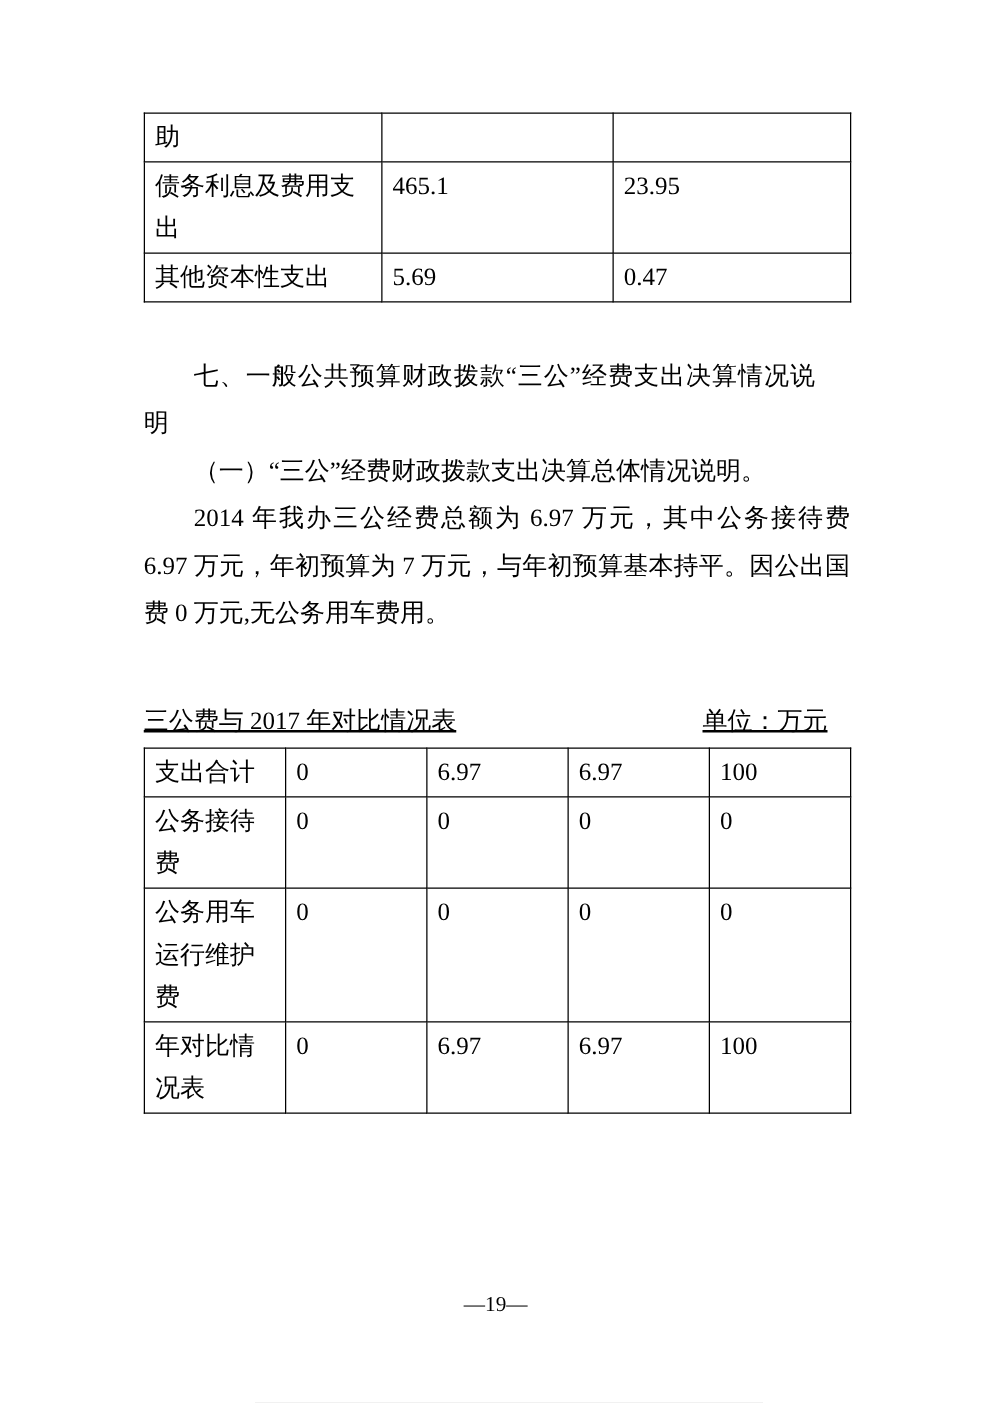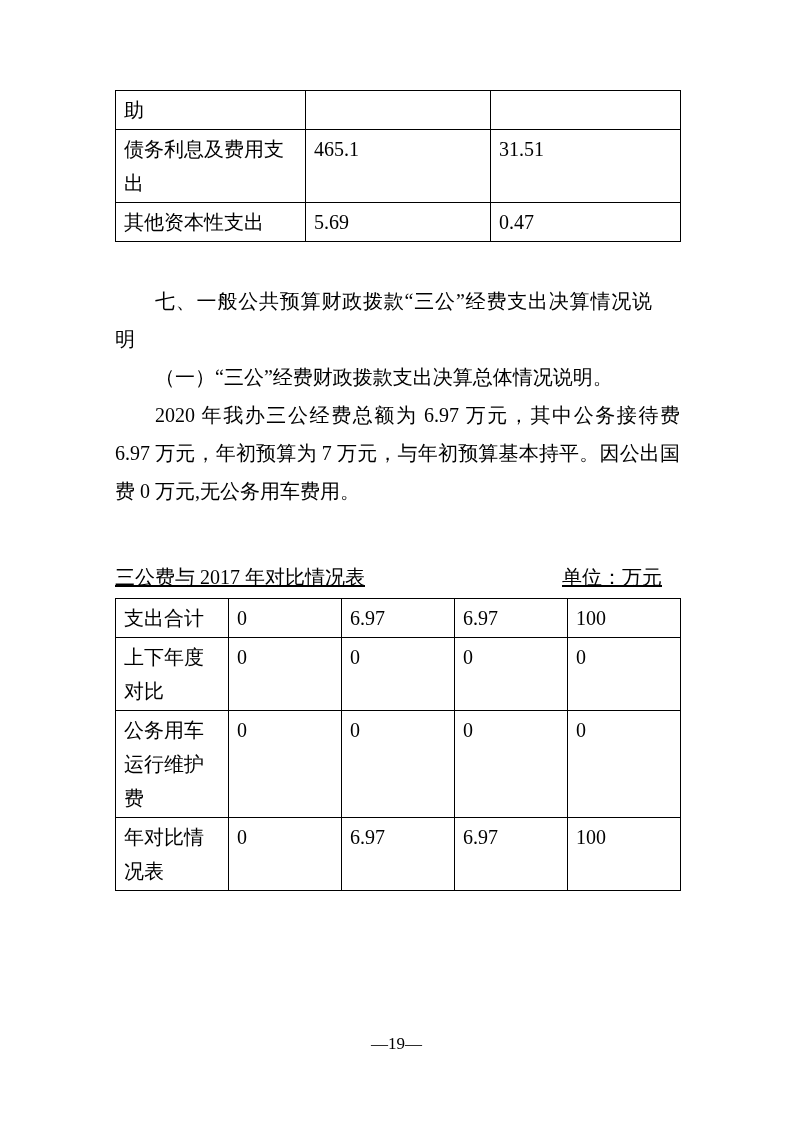--- a/index.html
+++ b/index.html
@@ -77,34 +77,34 @@
       </colgroup>
     <tbody>
       <tr>
         <td>助</td>
         <td></td>
         <td></td>
       </tr>
       <tr>
         <td>债务利息及费用支出</td>
         <td>465.1</td>
-        <td>31.51</td>
+        <td>23.95</td>
       </tr>
       <tr>
         <td>其他资本性支出</td>
         <td>5.69</td>
         <td>0.47</td>
       </tr>
     </tbody>
   </table>
 
   <div class="bodytext">
     <p class="heading">七、一般公共预算财政拨款“三公”经费支出决算情况说明</p>
     <p>（一）“三公”经费财政拨款支出决算总体情况说明。</p>
-    <p>2020 年我办三公经费总额为 6.97 万元，其中公务接待费 6.97 万元，年初预算为 7 万元，与年初预算基本持平。因公出国费 0 万元,无公务用车费用。</p>
+    <p>2014 年我办三公经费总额为 6.97 万元，其中公务接待费 6.97 万元，年初预算为 7 万元，与年初预算基本持平。因公出国费 0 万元,无公务用车费用。</p>
   </div>
 
   <div class="caption-row">
     <span class="title">三公费与 2017 年对比情况表</span>
     <span class="unit">单位：万元</span>
   </div>
 
   <table class="t2">
     <colgroup>
         <col>
@@ -115,21 +115,21 @@
       </colgroup>
     <tbody>
       <tr>
         <td>支出合计</td>
         <td>0</td>
         <td>6.97</td>
         <td>6.97</td>
         <td>100</td>
       </tr>
       <tr>
-        <td>上下年度对比</td>
+        <td>公务接待费</td>
         <td>0</td>
         <td>0</td>
         <td>0</td>
         <td>0</td>
       </tr>
       <tr>
         <td>公务用车运行维护费</td>
         <td>0</td>
         <td>0</td>
         <td>0</td>

